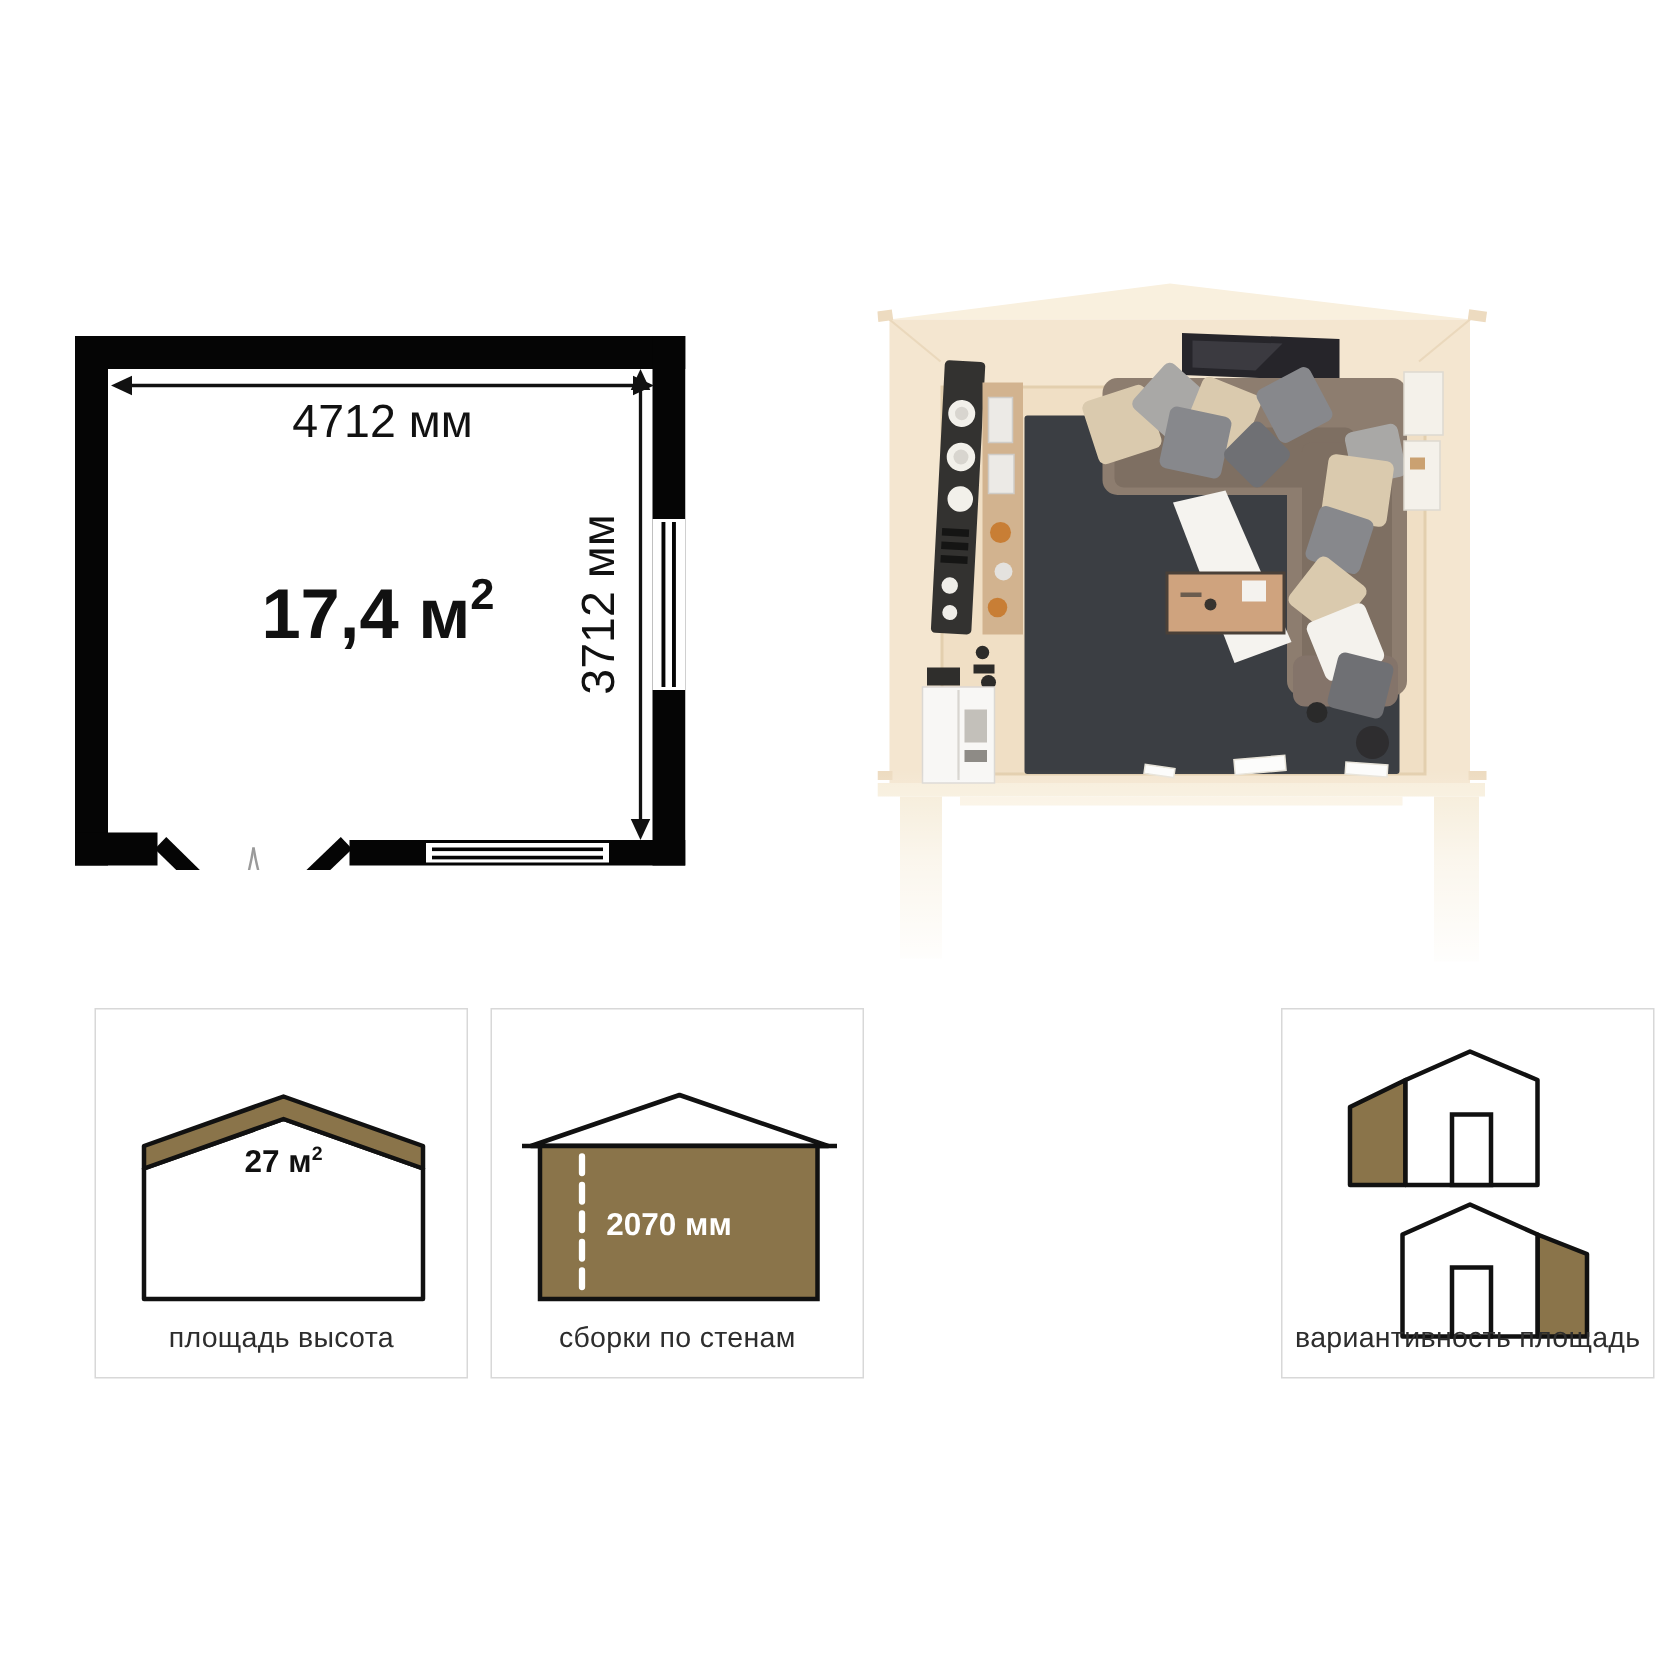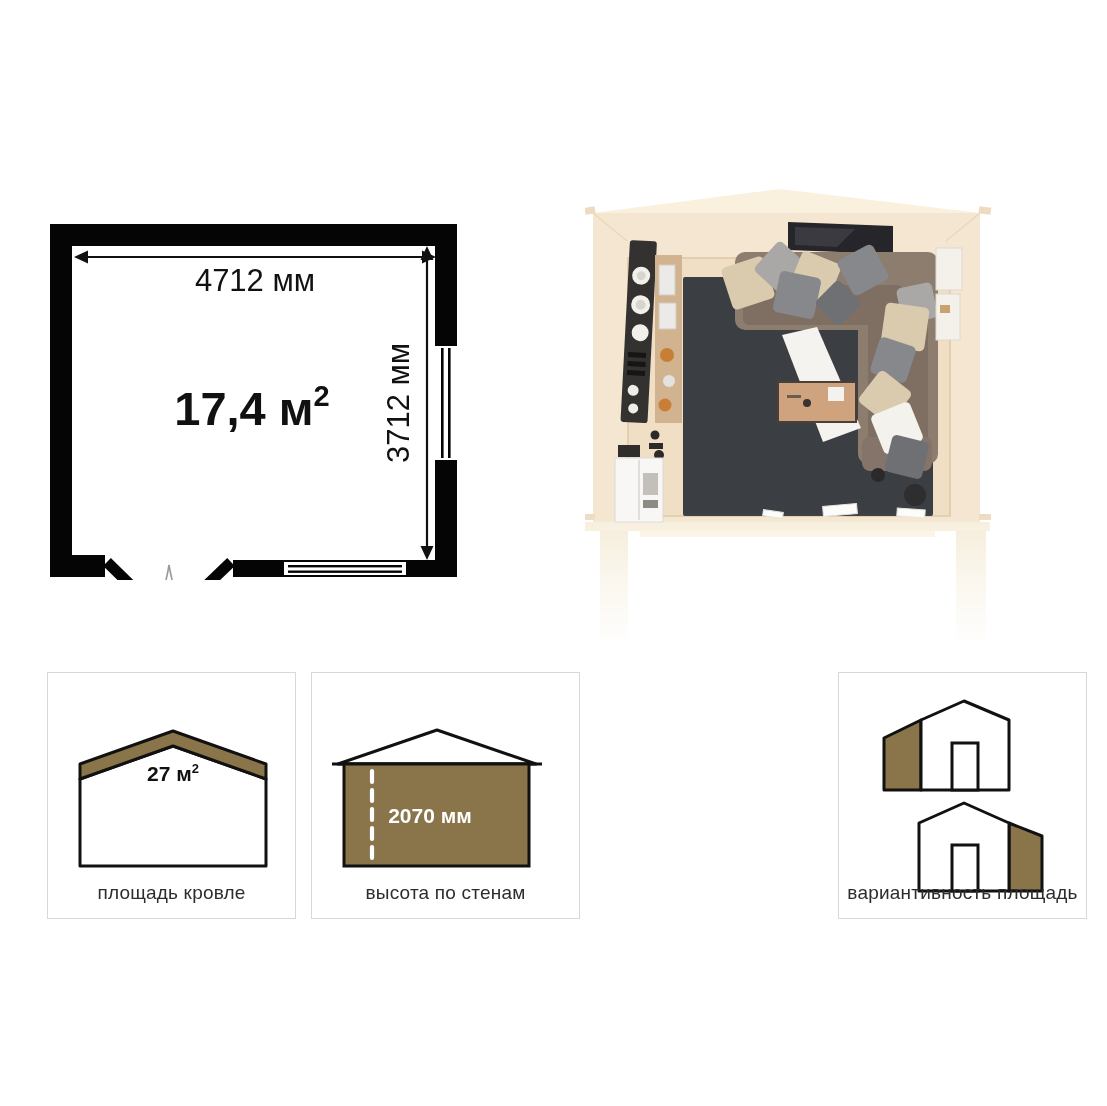--- a/index.html
+++ b/index.html
@@ -2,26 +2,26 @@
 <html><head>
 <meta charset="utf-8">
 <style>
   html,body{margin:0;padding:0;background:#ffffff;}
   .canvas{
     position:relative;width:1107px;height:1106px;background:#ffffff;overflow:hidden;
     font-family:"Liberation Sans","DejaVu Sans",sans-serif;
   }
   .floor-plan{position:absolute;left:50px;top:224px;width:407px;height:356px;}
   .render{position:absolute;left:585px;top:185px;width:415px;height:460px;}
-  .cards{position:absolute;left:0;top:0;width:1047px;height:1106px;}
+  .cards{position:absolute;left:16px;top:0;width:1047px;height:1106px;}
   .card{
     position:absolute;top:672px;width:247px;height:245px;background:#ffffff;
     border:1px solid #d8d8d8;
   }
-  .card-1{left:47px;} .card-2{left:311px;padding-left:20px;} .card-3{left:575px;} .card-4{left:838px;}
+  .card-1{left:47px;} .card-2{left:311px;} .card-3{left:575px;} .card-4{left:838px;}
   .card svg{position:absolute;left:0;top:0;width:247px;height:245px;}
   .card-label{
     position:absolute;left:0;right:0;bottom:14px;text-align:center;
     font-size:19px;color:#2d2d2d;letter-spacing:.2px;
   }
   .plan-dim-text{font-size:31px;fill:#111111;}
   .plan-area-text{font-size:47px;font-weight:bold;fill:#111111;}
   .card-value{font-weight:bold;fill:#111111;}
   .card-value-white{font-weight:bold;fill:#ffffff;}
 </style>
@@ -200,32 +200,32 @@
   </svg>
 
   <div class="cards">
 
     <div class="card card-1">
       <svg viewBox="0 0 247 245">
         <polygon points="32,106 125,73 218,106 218,193 32,193" fill="#ffffff" stroke="#111111" stroke-width="3" stroke-linejoin="round"></polygon>
         <polygon points="32,91 125,58 218,91 218,106 125,73 32,106" fill="#8A744A" stroke="#111111" stroke-width="3" stroke-linejoin="round"></polygon>
         <text class="card-value" x="125" y="108" text-anchor="middle" font-size="21"><tspan>27 м</tspan><tspan dy="-8" font-size="13">2</tspan></text>
       </svg>
-      <div class="card-label">площадь кровле</div>
+      <div class="card-label">площадь высота</div>
     </div>
 
     <div class="card card-2">
       <svg viewBox="0 0 247 245">
         <polygon points="26,91 125,57 224,91" fill="#ffffff" stroke="#111111" stroke-width="3" stroke-linejoin="round"></polygon>
         <line x1="20" y1="91" x2="230" y2="91" stroke="#111111" stroke-width="3"></line>
         <rect x="32" y="91" width="185" height="102" fill="#8A744A" stroke="#111111" stroke-width="3"></rect>
         <line x1="60" y1="98" x2="60" y2="190" stroke="#ffffff" stroke-width="4.2" stroke-dasharray="11 8" stroke-linecap="round"></line>
         <text class="card-value-white" x="118" y="150" text-anchor="middle" font-size="21">2070 мм</text>
       </svg>
-      <div class="card-label">высота по стенам</div>
+      <div class="card-label">сборки по стенам</div>
     </div>
 
 
     <div class="card card-4">
       <svg viewBox="0 0 247 245">
         <g>
           <polygon points="45,65 82,47 82,117 45,117" fill="#8A744A" stroke="#111111" stroke-width="3" stroke-linejoin="round"></polygon>
           <polygon points="82,47 125,28 170,47 170,117 82,117" fill="#ffffff" stroke="#111111" stroke-width="3" stroke-linejoin="round"></polygon>
           <rect x="113" y="70" width="26" height="47" fill="#ffffff" stroke="#111111" stroke-width="3"></rect>
         </g>

